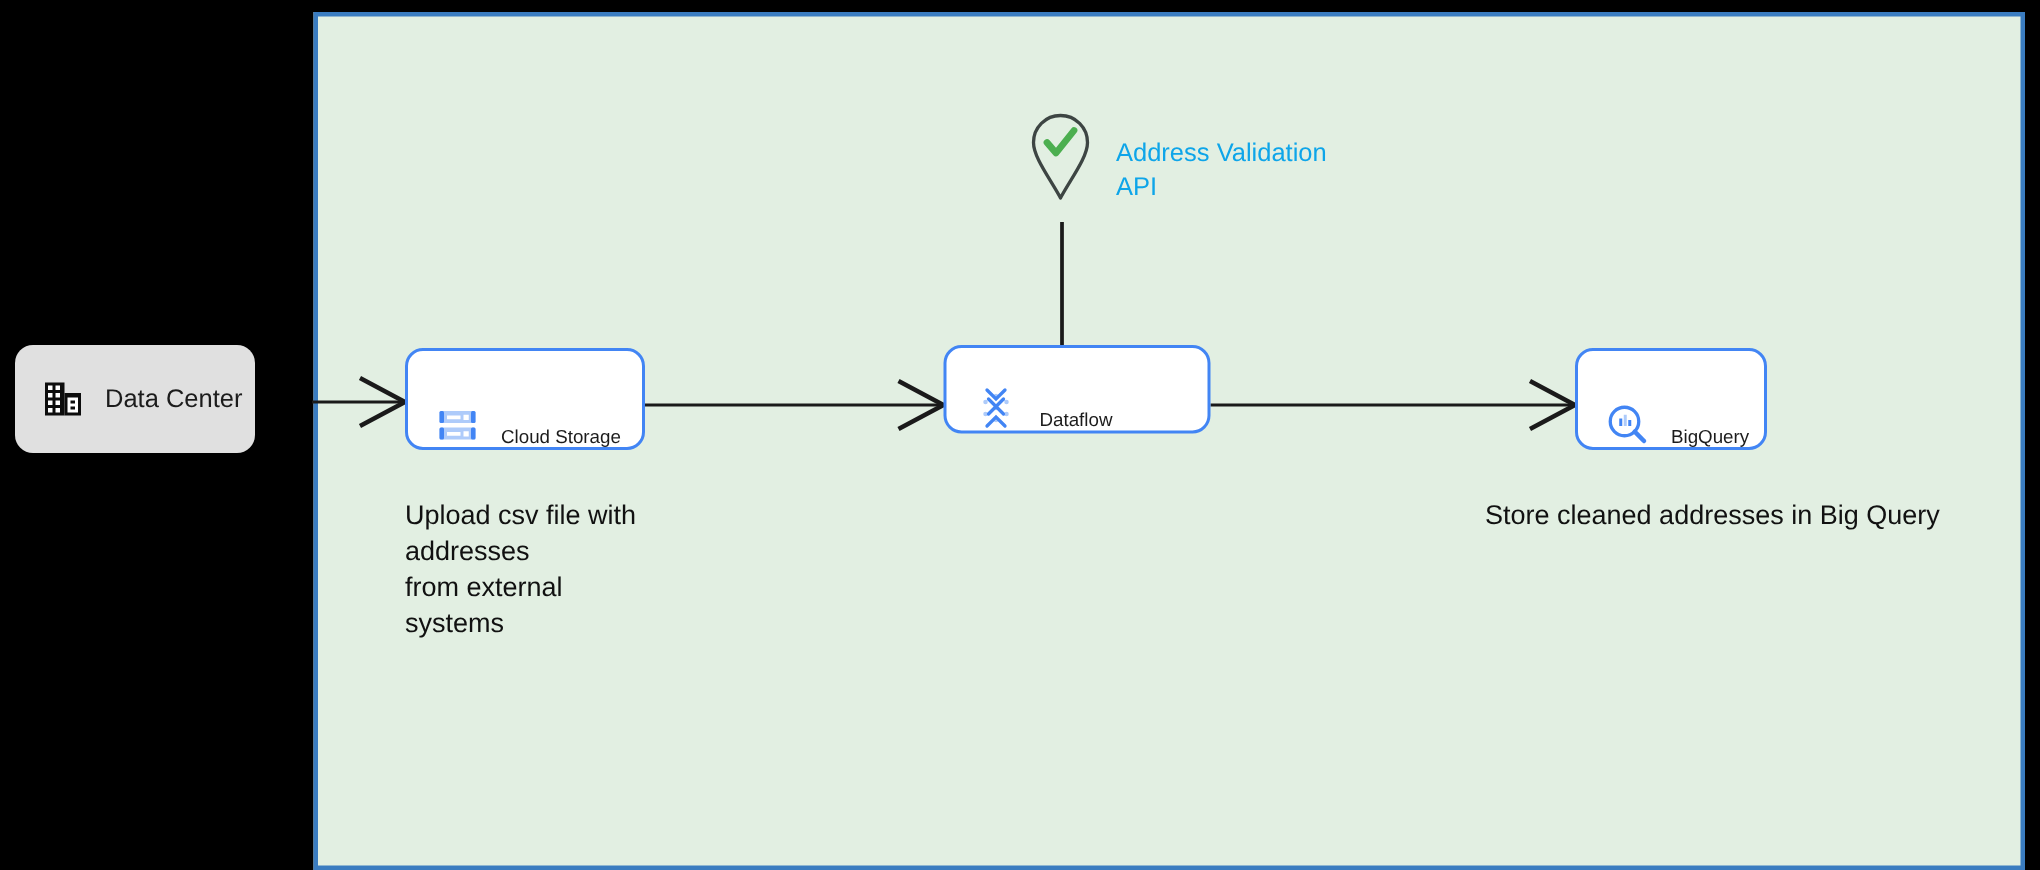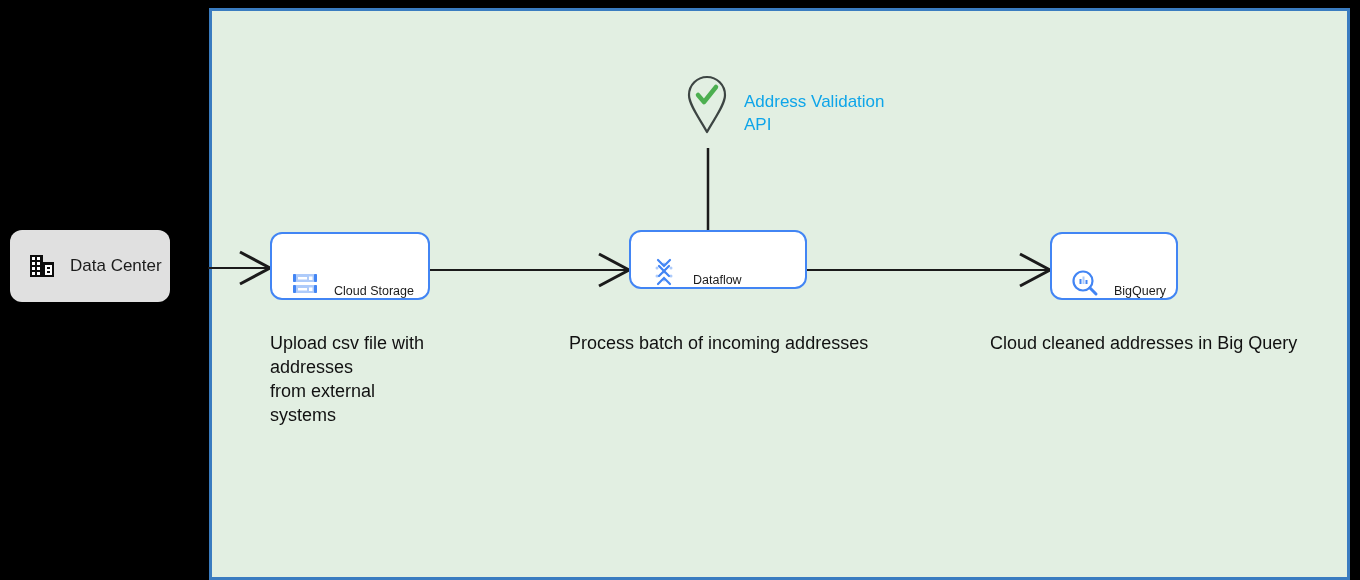--- a/index.html
+++ b/index.html
@@ -229,16 +229,15 @@
       <polyline points="12,21 18,28 30,13" fill="none" stroke="#4caf50" stroke-width="4.5" stroke-linecap="round" stroke-linejoin="round"></polyline>
     </svg>
     <div class="api-label">Address Validation
 API</div>
   </div>
 
   <div id="caption-upload" class="caption">Upload csv file with
 addresses
 from external
 systems</div>
-  <div id="caption-process" class="caption">Process batch of incoming addresses</div>
-  <div id="caption-store" class="caption">Cloud cleaned addresses in Big Query</div>
+  <div id="caption-store" class="caption">Store cleaned addresses in Big Query</div>
 
 </div>
 
 </body></html>

